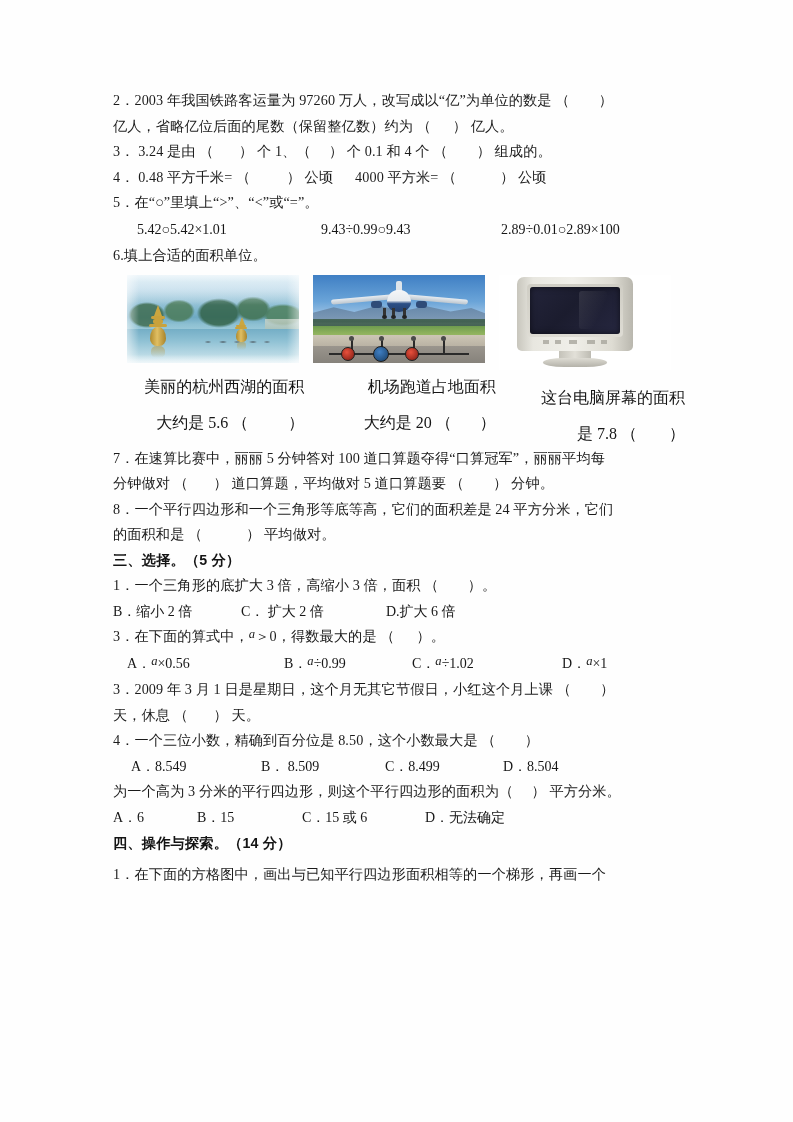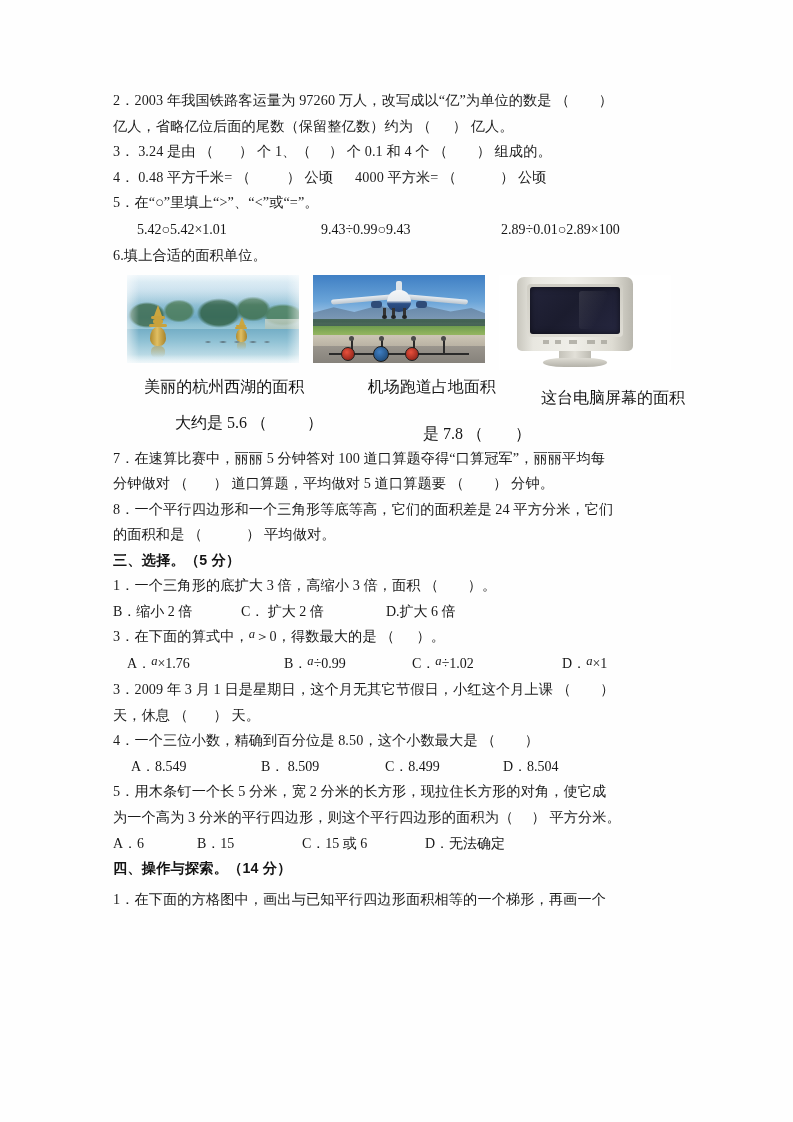--- a/index.html
+++ b/index.html
@@ -470,20 +470,23 @@
           <div class="cap-line">机场跑道占地面积</div>
         </div>
         <div class="cap-cell c-c">
           <div class="cap-line">这台电脑屏幕的面积</div>
         </div>
       </div>
       <div class="cap-row">
         <div class="cap-cell c-a">
           <div class="cap-line l2">大约是 5.6 （          ）</div>
         </div>
+        <div class="cap-cell c-b">
+          <div class="cap-line l2">大约是 20 （       ）</div>
+        </div>
         <div class="cap-cell c-c">
           <div class="cap-line l2">是 7.8 （        ）</div>
         </div>
       </div>
     </div>
 
     <div class="line">7．在速算比赛中，丽丽 5 分钟答对 100 道口算题夺得“口算冠军”，丽丽平均每</div>
     <div class="line">分钟做对 （       ） 道口算题，平均做对 5 道口算题要 （        ） 分钟。</div>
 
     <div class="line">8．一个平行四边形和一个三角形等底等高，它们的面积差是 24 平方分米，它们</div>
@@ -493,38 +496,37 @@
 
     <div class="line">1．一个三角形的底扩大 3 倍，高缩小 3 倍，面积 （        ）。</div>
     <div class="choice-row">
       <span style="width:128px">B．缩小 2 倍</span>
       <span style="width:145px">C． 扩大 2 倍</span>
       <span>D.扩大 6 倍</span>
     </div>
 
     <div class="line"><span>3．在下面的算式中，</span><span class="sup-a">a</span><span>＞0，得数最大的是 （      ）。</span></div>
     <div class="choice-row" style="padding-left:14px">
-      <span style="width:157px"><span>A．</span><span class="sup-a">a</span><span>×1.76</span></span>
+      <span style="width:157px"><span>A．</span><span class="sup-a">a</span><span>×0.56</span></span>
       <span style="width:128px"><span>B．</span><span class="sup-a">a</span><span>÷0.99</span></span>
       <span style="width:150px"><span>C．</span><span class="sup-a">a</span><span>÷1.02</span></span>
       <span><span>D．</span><span class="sup-a">a</span><span>×1</span></span>
     </div>
 
     <div class="line">3．2009 年 3 月 1 日是星期日，这个月无其它节假日，小红这个月上课 （        ）</div>
     <div class="line">天，休息 （       ） 天。</div>
 
     <div class="line">4．一个三位小数，精确到百分位是 8.50，这个小数最大是 （        ）</div>
     <div class="choice-row" style="padding-left:18px">
       <span style="width:130px">A．8.549</span>
       <span style="width:124px">B． 8.509</span>
       <span style="width:118px">C．8.499</span>
       <span>D．8.504</span>
     </div>
 
-    <div class="line">5．用木条钉一个长 5 分米，宽 2 分米的长方形，现拉住长方形的对角，使它成</div>
     <div class="line">为一个高为 3 分米的平行四边形，则这个平行四边形的面积为（     ） 平方分米。</div>
     <div class="choice-row">
       <span style="width:84px">A．6</span>
       <span style="width:105px">B．15</span>
       <span style="width:123px">C．15 或 6</span>
       <span>D．无法确定</span>
     </div>
 
     <div class="hdr">四、操作与探索。（14 分）</div>
     <div class="line" style="margin-top:6px">1．在下面的方格图中，画出与已知平行四边形面积相等的一个梯形，再画一个</div>

